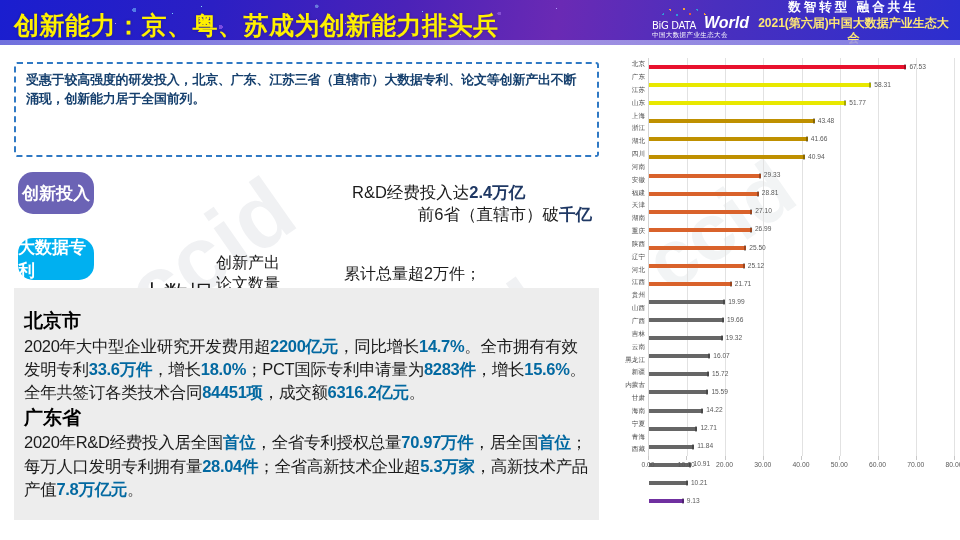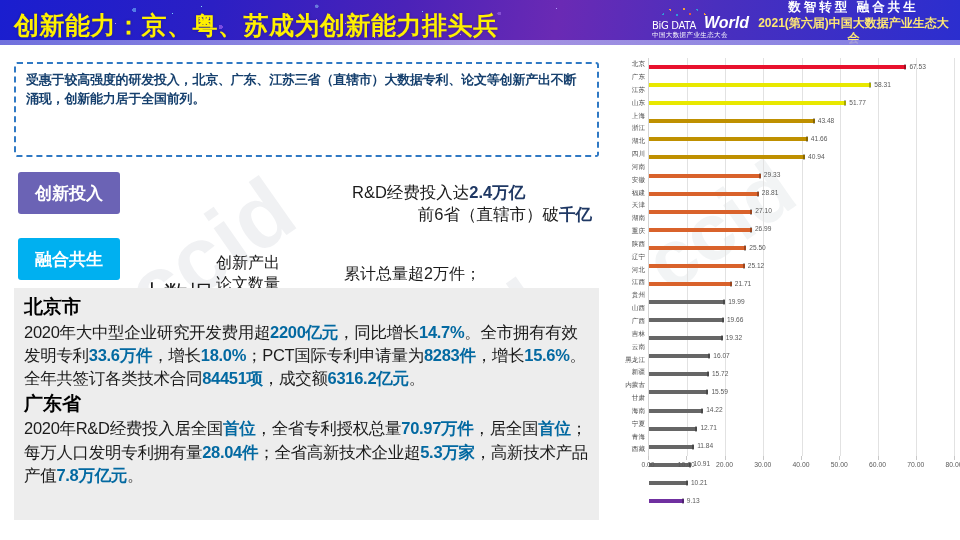--- a/index.html
+++ b/index.html
@@ -90,21 +90,21 @@
     position:absolute; left:14px; top:62px; width:585px; height:95px;
     border:2px dashed #2f79c4; border-radius:3px;
     padding:6px 10px 0 10px;
   }
   #callout p{
     font-size:13px; font-weight:bold; color:#16406e; line-height:1.48;
     letter-spacing:-.2px;
   }
 
   .pill{
-    position:absolute; width:102px; height:42px; border-radius:3px;
+    position:absolute; width:76px; height:42px; border-radius:15px;
     color:#fff; font-size:17px; font-weight:bold;
     display:flex; align-items:center; justify-content:center;
   }
   #pill-input{ left:18px; top:172px; background:#6B63B5; }
   #pill-output{ left:18px; top:238px; background:#00B0F0; }
 
   #row-input{
     position:absolute; left:132px; top:182px; width:460px;
     font-size:16.5px; color:#1b1b1b; display:flex; align-items:flex-end;flex-direction:column;
   }
@@ -114,21 +114,21 @@
   #row-output{
     position:absolute; left:140px; top:238px; width:460px;
     display:flex; align-items:center; gap:4px;
   }
   #row-output .bigword{ font-size:24px; color:#1b1b1b;margin-top:40px; }
   #row-output .twolines{ font-size:16px; color:#1b1b1b; line-height:1.3; }
   #row-output .vals{ font-size:16px; color:#1b1b1b; line-height:1.3; margin-left:60px; }
 
   #detail{
     position:absolute; left:14px; top:288px; width:585px; height:232px;
-    background:#EDEDED; padding:6px 10px;
+    background:#EDEDED; padding:20px 10px;
   }
   #detail h3{ font-size:19px; color:#000; font-weight:bold; line-height:1.4; }
   #detail p{ font-size:16.5px; color:#1b1b1b; line-height:1.42; letter-spacing:-.3px; }
   #detail .r{ color:#0369a1; font-weight:bold; }
 
   
   .wm{
     position:absolute; color:rgba(40,60,90,.07); font-weight:bold;
     pointer-events:none; user-select:none; white-space:nowrap;
   }
@@ -219,21 +219,21 @@
 <div id="callout">
   <p>受惠于较高强度的研发投入，北京、广东、江苏三省（直辖市）大数据专利、论文等创新产出不断涌现，创新能力居于全国前列。</p>
 </div>
 
 <div class="pill" id="pill-input">创新投入</div>
 <div id="row-input">
   <span class="a"><span>R&amp;D经费投入达</span><b>2.4万亿</b></span>
   <span><span>前6省（直辖市）破</span><b>千亿</b></span>
 </div>
 
-<div class="pill" id="pill-output">融合共生</div>
+<div class="pill" id="pill-output">大数据专利</div>
 <div id="row-output">
   <span class="bigword">大数据</span>
   <span class="twolines">
     <div>创新产出</div>
     <div>论文数量</div>
   </span>
   <span class="vals">
     <div>累计总量超2万件；</div>
   </span>
 </div>

